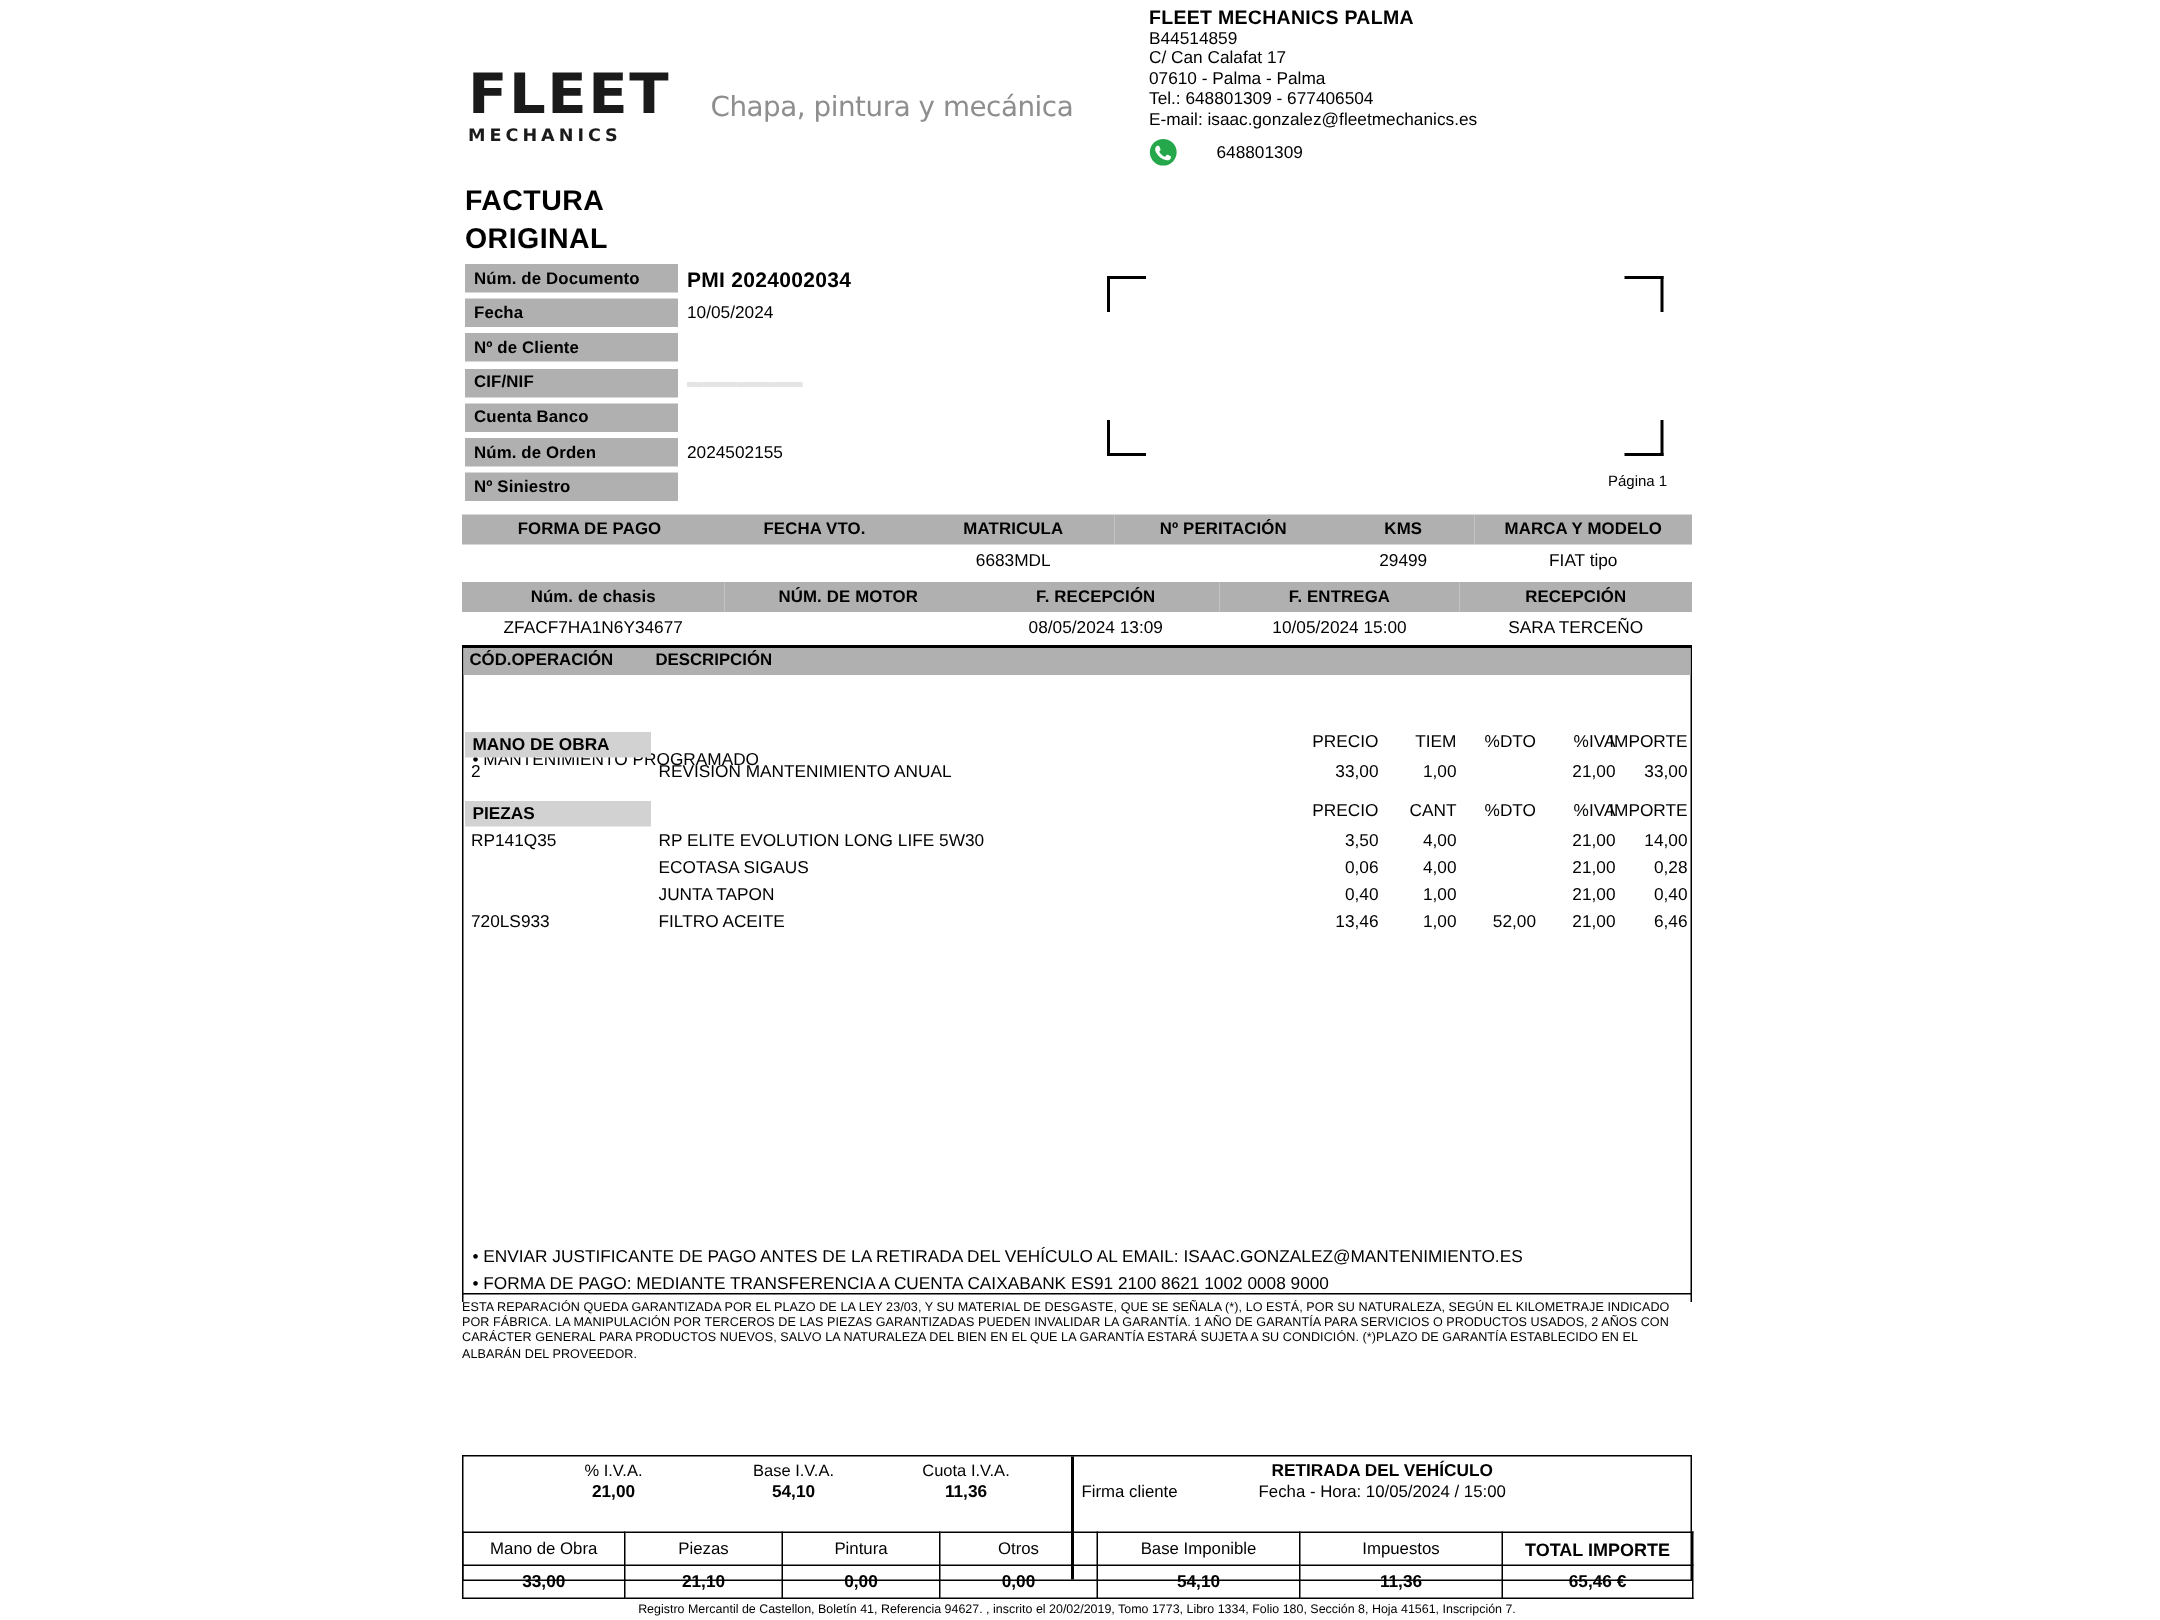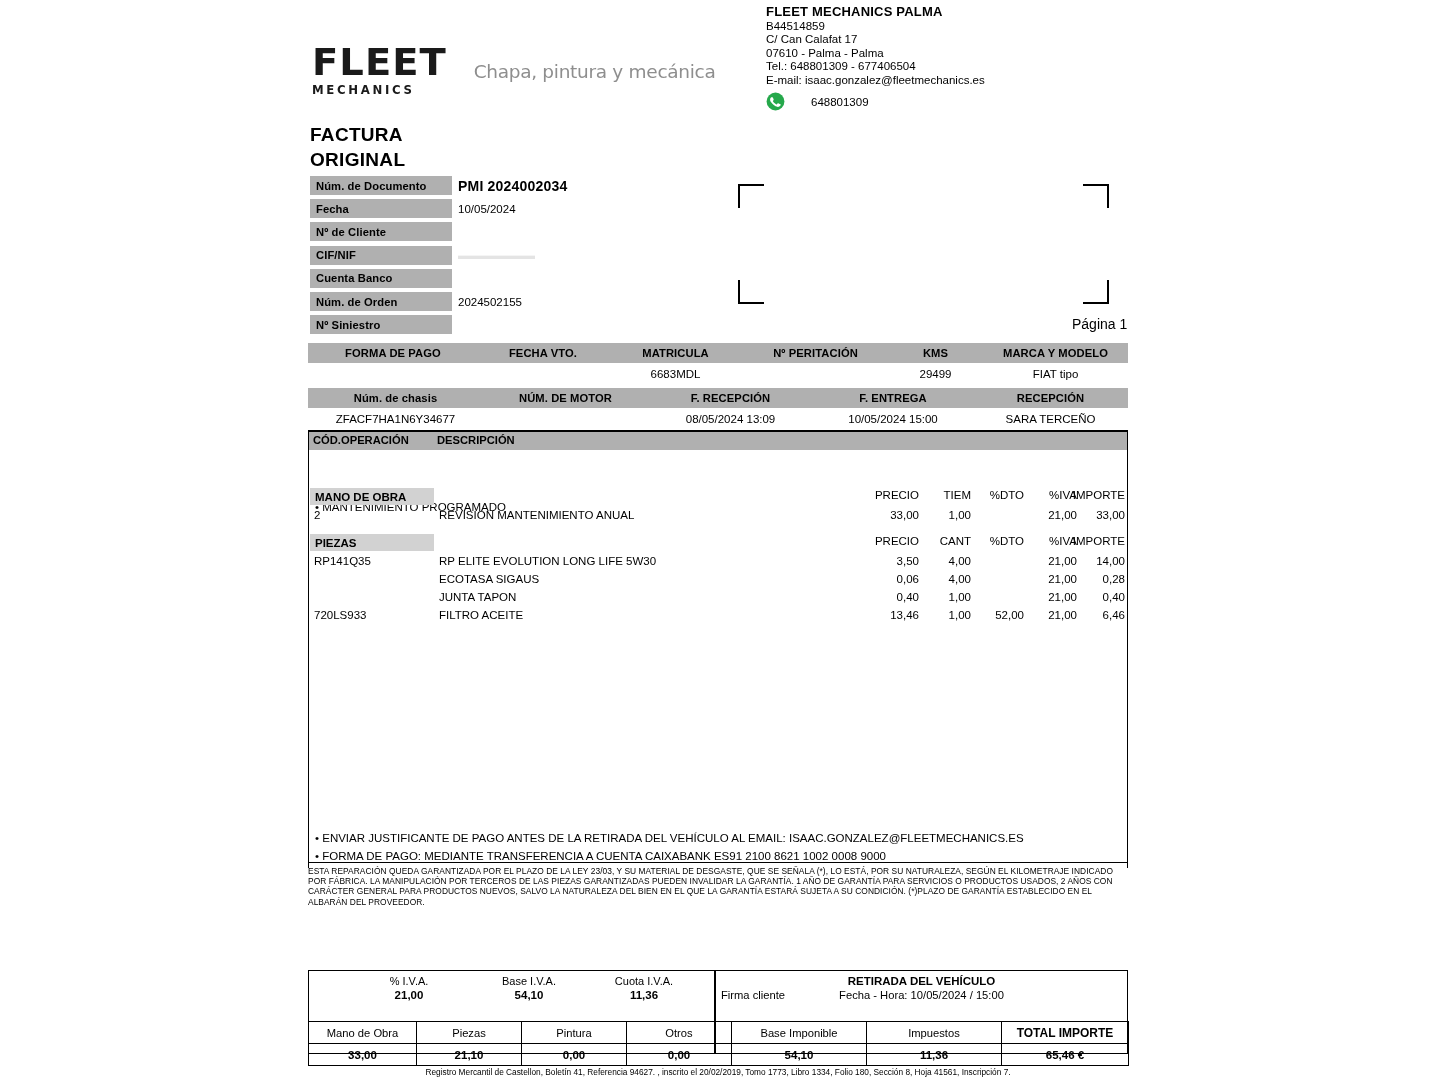--- a/index.html
+++ b/index.html
@@ -154,21 +154,21 @@
     width: 24px; height: 22px;
   }
   .crop.tl { left: 738px; top: 184px; border-left: 2px solid #000; border-top: 2px solid #000; }
   .crop.tr { left: 1083px; top: 184px; border-right: 2px solid #000; border-top: 2px solid #000; }
   .crop.bl { left: 738px; top: 280px; border-left: 2px solid #000; border-bottom: 2px solid #000; }
   .crop.br { left: 1083px; top: 280px; border-right: 2px solid #000; border-bottom: 2px solid #000; }
 
   .pagina {
     position: absolute;
     left: 1072px; top: 316px;
-    font-size: 14px;
+    font-size: 10px;
   }
 
   
   .vtable {
     position: absolute;
     left: 308px;
     width: 820px;
     border-collapse: collapse;
     table-layout: fixed;
   }
@@ -537,21 +537,21 @@
     <div class="li-num col-importe" style="top:159px">0,40</div>
 
     <div class="li-code" style="top:177px">720LS933</div>
     <div class="li-desc" style="top:177px">FILTRO ACEITE</div>
     <div class="li-num col-precio" style="top:177px">13,46</div>
     <div class="li-num col-qty" style="top:177px">1,00</div>
     <div class="li-num col-dto" style="top:177px">52,00</div>
     <div class="li-num col-iva" style="top:177px">21,00</div>
     <div class="li-num col-importe" style="top:177px">6,46</div>
 
-    <div class="notes" style="top:400px">• ENVIAR JUSTIFICANTE DE PAGO ANTES DE LA RETIRADA DEL VEHÍCULO AL EMAIL: ISAAC.GONZALEZ@FLEETMECHANICS.ES</div>
+    <div class="notes" style="top:400px">• ENVIAR JUSTIFICANTE DE PAGO ANTES DE LA RETIRADA DEL VEHÍCULO AL EMAIL: ISAAC.GONZALEZ@MANTENIMIENTO.ES</div>
     <div class="notes" style="top:418px">• FORMA DE PAGO: MEDIANTE TRANSFERENCIA A CUENTA CAIXABANK ES91 2100 8621 1002 0008 9000</div>
   </div>
 
   <div class="legal">
     <p>ESTA REPARACIÓN QUEDA GARANTIZADA POR EL PLAZO DE LA LEY 23/03, Y SU MATERIAL DE DESGASTE, QUE SE SEÑALA (*), LO ESTÁ, POR SU NATURALEZA, SEGÚN EL KILOMETRAJE INDICADO POR FÁBRICA. LA MANIPULACIÓN POR TERCEROS DE LAS PIEZAS GARANTIZADAS PUEDEN INVALIDAR LA GARANTÍA. 1 AÑO DE GARANTÍA PARA SERVICIOS O PRODUCTOS USADOS, 2 AÑOS CON CARÁCTER GENERAL PARA PRODUCTOS NUEVOS, SALVO LA NATURALEZA DEL BIEN EN EL QUE LA GARANTÍA ESTARÁ SUJETA A SU CONDICIÓN. (*)PLAZO DE GARANTÍA ESTABLECIDO EN EL ALBARÁN DEL PROVEEDOR.</p>
   </div>
 
   <div class="iva-box">
     <div class="vdiv"></div>
 

